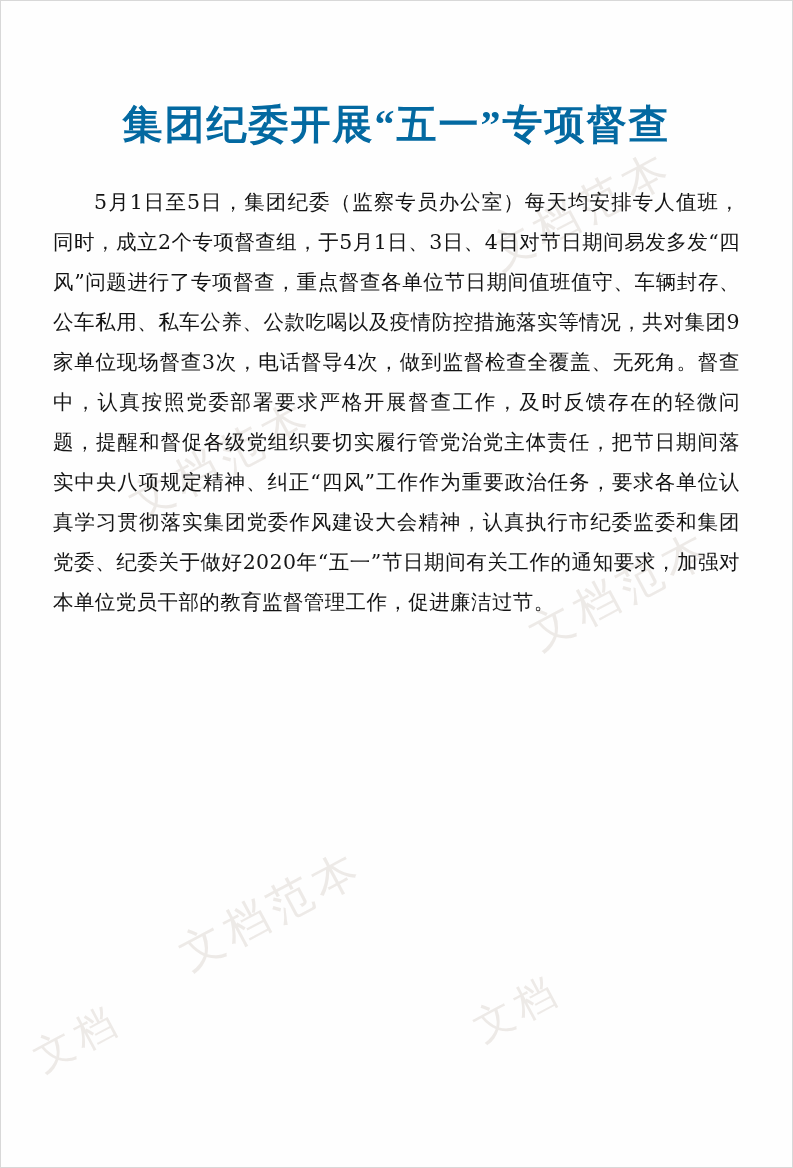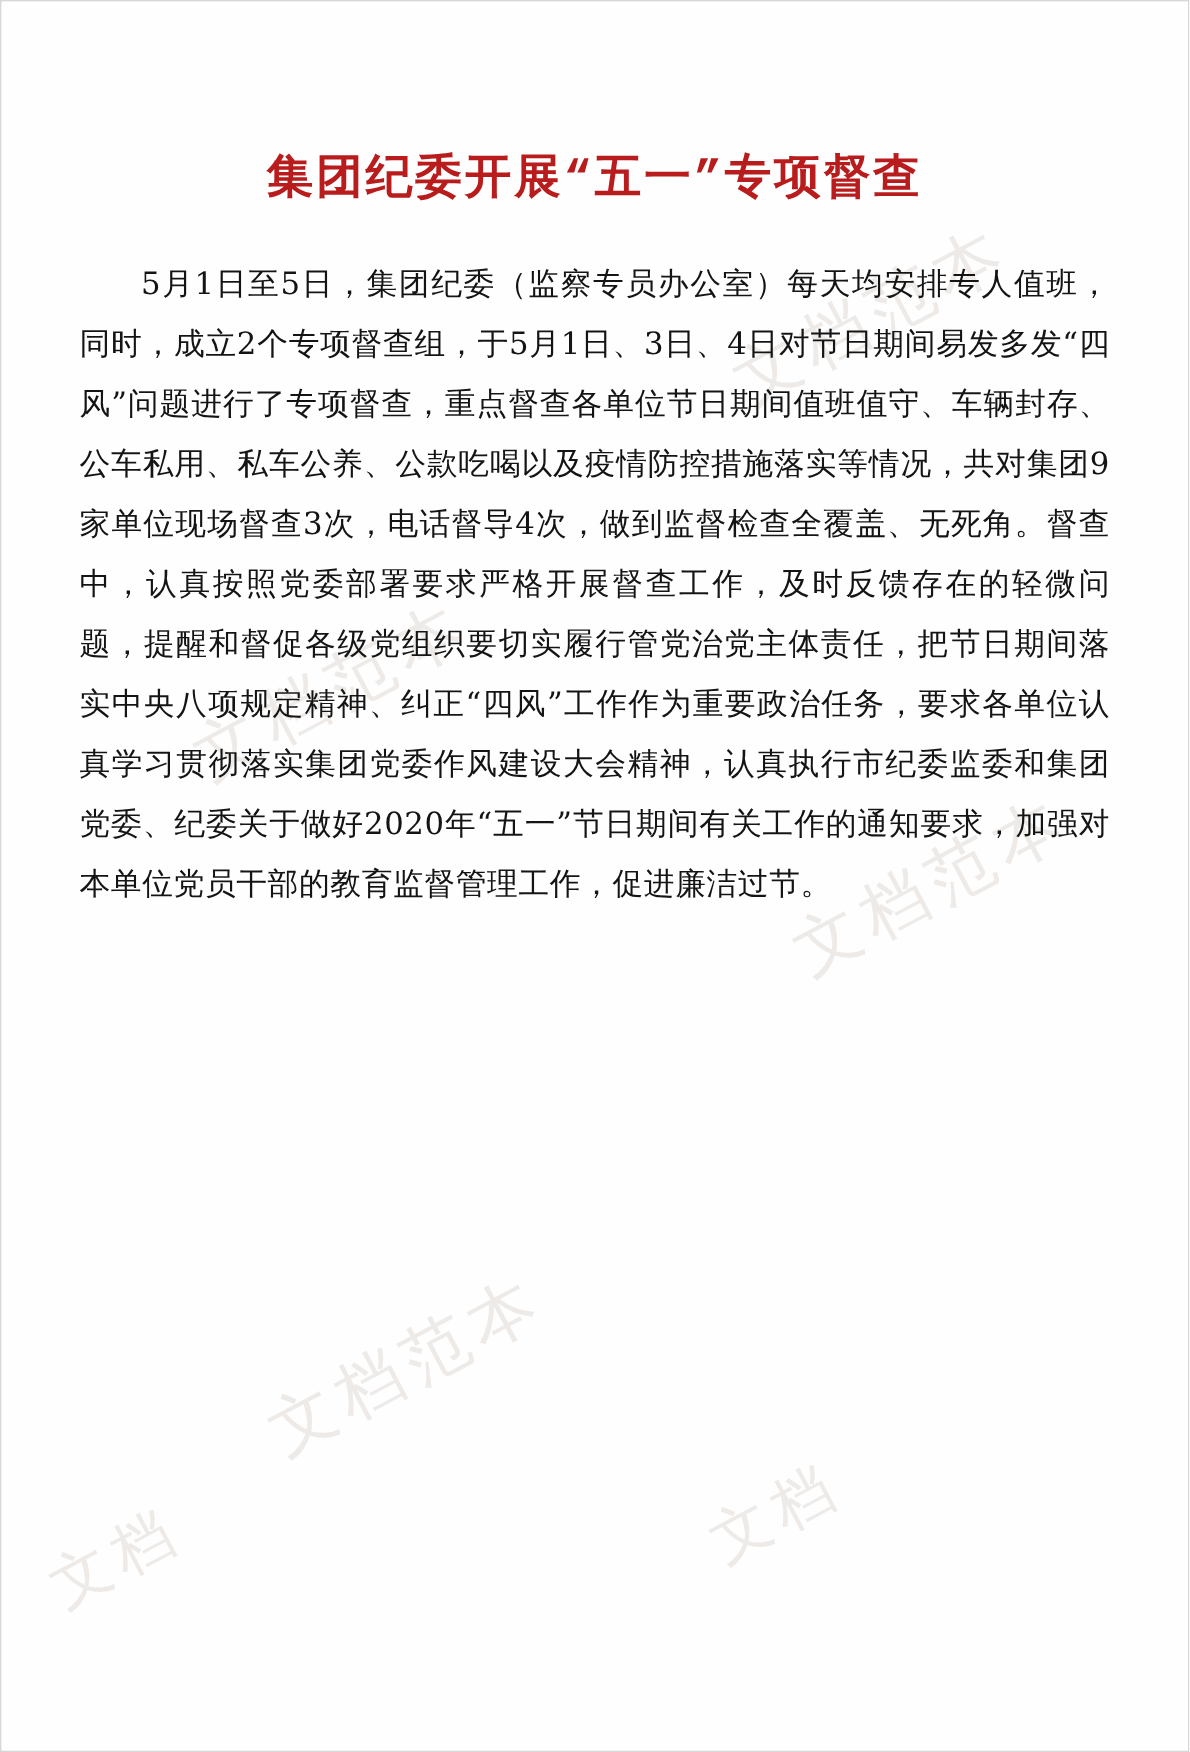--- a/index.html
+++ b/index.html
@@ -56,26 +56,26 @@
   .wm-5 { left: 470px; top: 980px; font-size: 40px; }
   .wm-6 { left: 30px;  top: 1010px; font-size: 40px; }
 
   .content {
     position: relative;
     z-index: 2;
     padding: 74px 52px 0 52px;
   }
   .doc-title {
     text-align: center;
-    font-size: 31px;
+    font-size: 40px;
     font-weight: bold;
     letter-spacing: 2px;
-    color: #b91c1c;
+    color: #0369a1;
     margin: 22px 0 30px 0;
-    font-family: Liberation Mono, monospace;
+    font-family: Liberation Serif, serif;
   }
   .para {
     font-size: 20.5px;
     line-height: 40px;
     color: #141414;
     text-align: justify;
     text-justify: inter-ideograph;
     text-indent: 2em;
     margin: 0 0 2px 0;
     letter-spacing: 0.4px;

